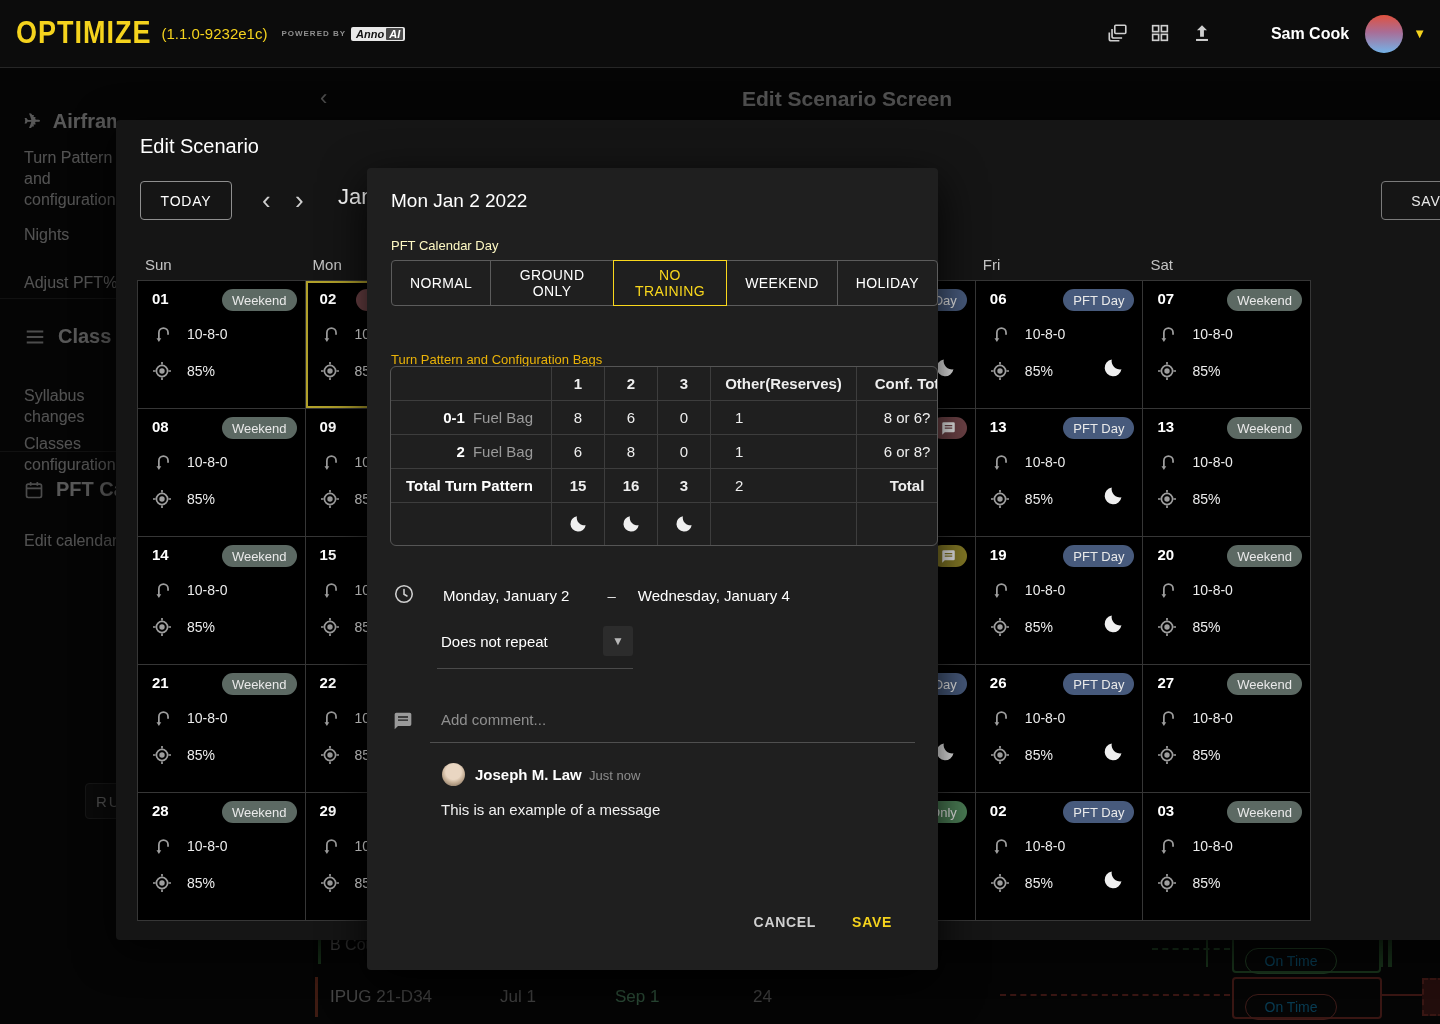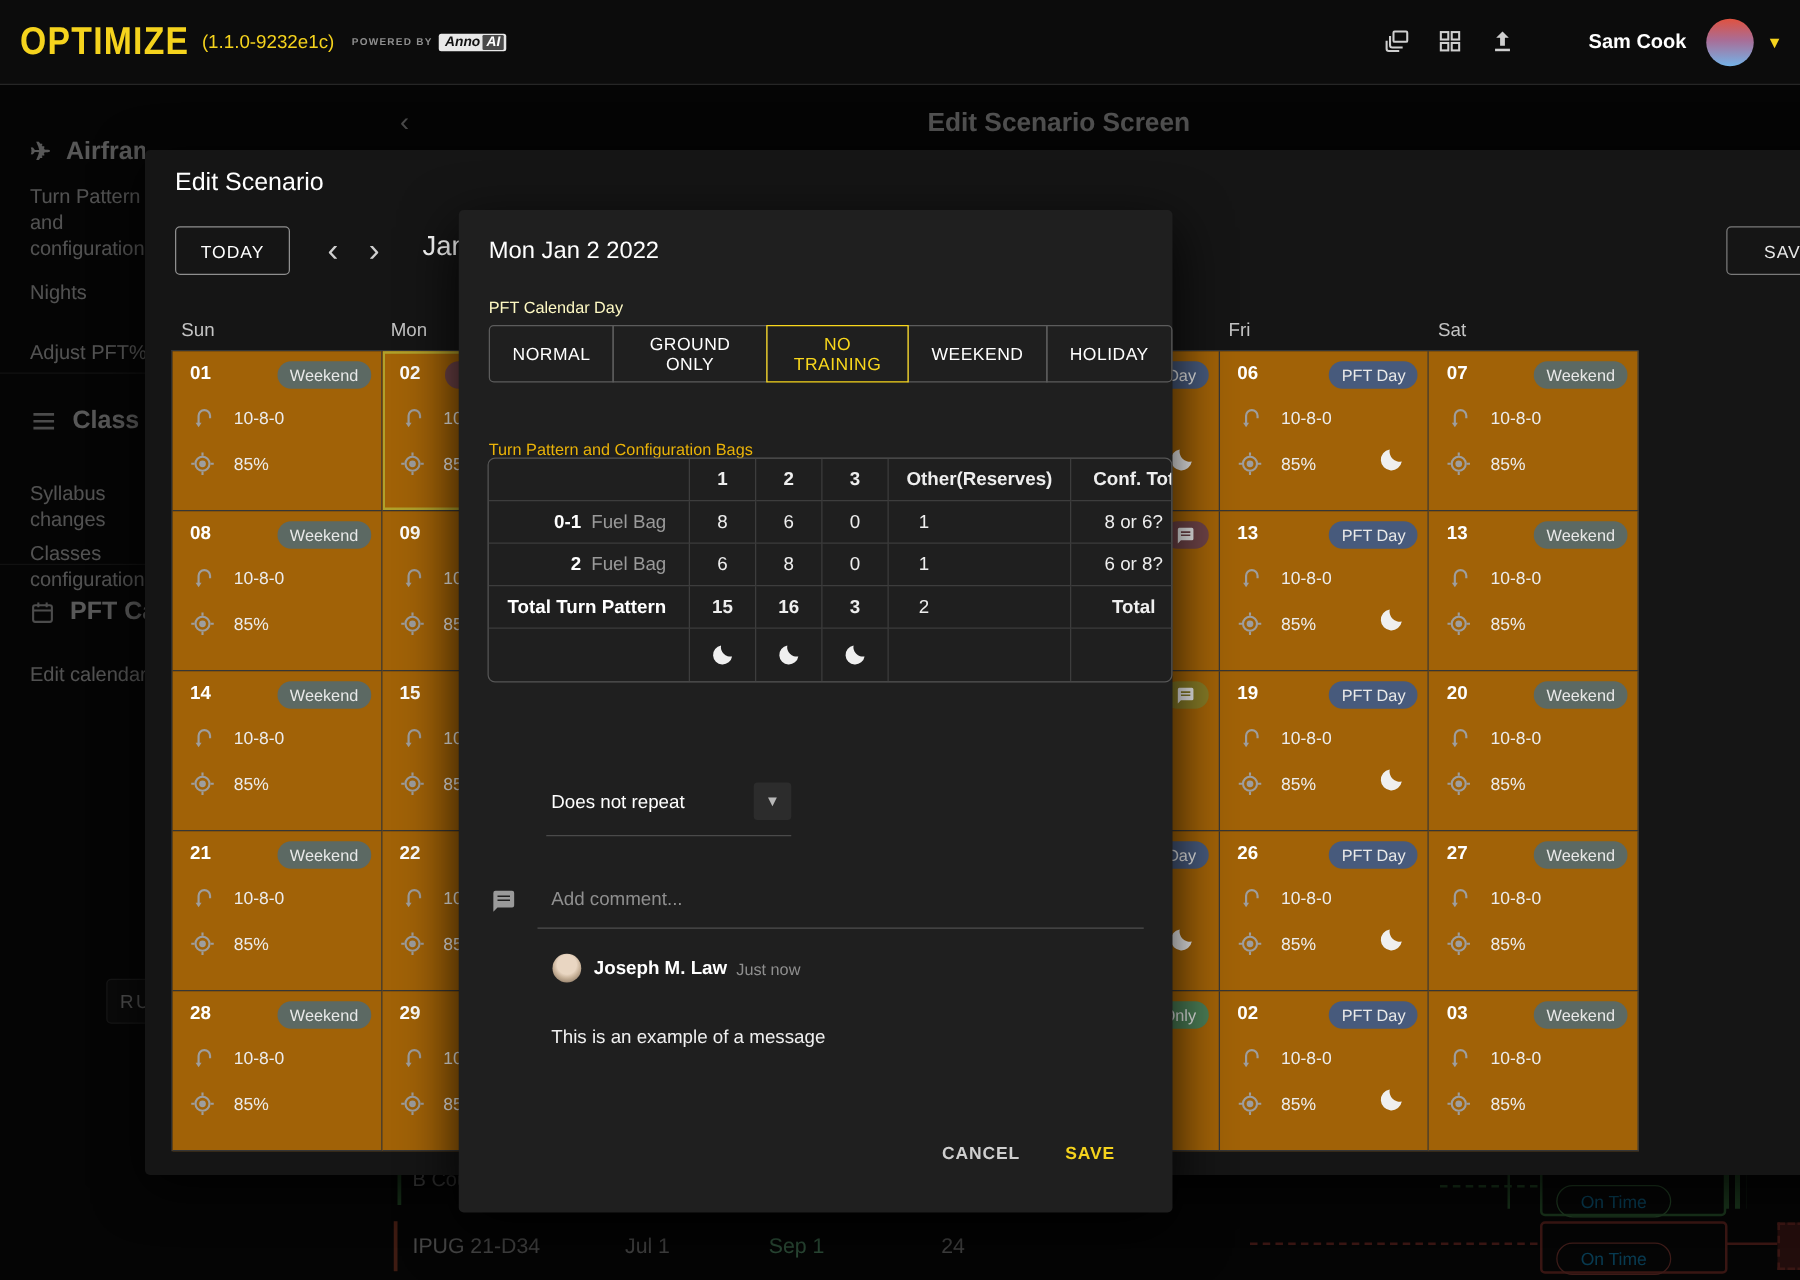--- a/index.html
+++ b/index.html
@@ -80,21 +80,21 @@
   .m-month{position:absolute;left:222px;top:64px;font-size:22px;font-weight:500;}
   .m-save{position:absolute;right:25px;top:61px;width:100px;height:39px;border:1px solid #7a7a7a;
           border-radius:4px;background:none;color:#e8e8e8;font-size:14px;letter-spacing:.8px;
           font-family:inherit;cursor:pointer;}
   .cal-heads{position:absolute;left:21px;top:136px;width:1173px;display:grid;
              grid-template-columns:repeat(7,1fr);}
   .cal-head{font-size:15px;color:#c4c4c4;padding-left:8px;height:24px;}
   .cal-grid{position:absolute;left:21px;top:160px;width:1173px;display:grid;
             grid-template-columns:repeat(7,1fr);border-top:1px solid #363636;border-left:1px solid #363636;}
   .cell{position:relative;height:128px;border-right:1px solid #363636;border-bottom:1px solid #363636;
-        background:#a16207;cursor:pointer;box-sizing:border-box;}
+        background:#000000;cursor:pointer;box-sizing:border-box;}
   .cell.selected{box-shadow:inset 0 0 0 2px #b1a12b;}
   .dnum{position:absolute;left:14px;top:9px;font-size:15px;font-weight:700;color:#fff;}
   .badges{position:absolute;right:8px;top:8px;display:flex;gap:4px;}
   .badge{height:22px;border-radius:11px;padding:0 10px;font-size:13px;color:#e9e9e9;
          display:inline-flex;align-items:center;white-space:nowrap;}
   .badge.weekend{background:#5c6963;}
   .badge.pft{background:#475a7c;}
   .badge.ground{background:#4b7d55;}
   .badge.comment-red{background:#6e4347;padding:0;width:36px;justify-content:center;}
   .badge.comment-yellow{background:#857a26;padding:0;width:36px;justify-content:center;}
@@ -142,21 +142,21 @@
   .repeat .rv{font-size:15px;margin-left:4px;}
   .repeat .rbtn{margin-left:auto;width:30px;height:30px;background:#2c2c2c;border-radius:3px;
                 display:flex;align-items:center;justify-content:center;color:#b8b8b8;font-size:12px;}
   .addc-icon{position:absolute;left:26px;top:543px;}
   .addc{position:absolute;left:74px;top:543px;font-size:15px;color:#8f8f8f;cursor:text;}
   .addc-line{position:absolute;left:63px;top:574px;width:485px;border-top:1px solid #4f4f4f;}
   .cmt-avatar{position:absolute;left:75px;top:595px;width:23px;height:23px;border-radius:50%;
               background:radial-gradient(circle at 50% 38%,#e9d6c2 0 42%,#c6b097 60%,#6d5b49 100%);}
   .cmt-name{position:absolute;left:108px;top:598px;font-size:15px;font-weight:700;}
   .cmt-time{position:absolute;left:222px;top:600px;font-size:13px;color:#8e8e8e;}
-  .cmt-text{position:absolute;left:74px;top:653px;font-size:15px;color:#f0f0f0;}
+  .cmt-text{position:absolute;left:74px;top:633px;font-size:15px;color:#f0f0f0;}
   .newc{position:absolute;left:63px;top:662px;width:485px;height:44px;background:#272727;
         border:none;border-bottom:2px solid #64a9dc;border-radius:4px 4px 0 0;color:#fff;
         font-size:15px;padding:0 0 0 13px;font-family:inherit;box-sizing:border-box;outline:none;}
   .d-actions{position:absolute;right:44px;top:740px;display:flex;gap:32px;align-items:center;}
   .d-actions .btn{background:none;border:none;font-family:inherit;font-size:14px;font-weight:700;
                   letter-spacing:.7px;cursor:pointer;padding:6px 2px;}
   .btn.cancel{color:#cfcfcf;}
   .btn.save{color:#f5d31d;}
 </style>
 </head>
@@ -1235,20 +1235,31 @@
                   <path fill="#efefef" d="M21.2 13.4A9.2 9.2 0 0 1 10.6 2.8 9.2 9.2 0 1 0 21.2 13.4z"></path>
                 </svg>
               </td>
               <td></td>
               <td></td>
             </tr>
           </tbody>
         </table>
       </div>
 
+    <div class="d-clockrow">
+      <span>
+        <svg width="22" height="22" viewBox="0 0 24 24">
+            <circle cx="12" cy="12" r="9" fill="none" stroke="#cfcfcf" stroke-width="1.7"></circle>
+            <path d="M12 7v5.3l3.2 1.9" stroke="#cfcfcf" stroke-width="1.7" fill="none" stroke-linecap="round"></path>
+          </svg>
+      </span>
+      <span class="t1">Monday, January 2</span>
+      <span class="dash">–</span>
+      <span class="t2">Wednesday, January 4</span>
+    </div>
 
     <div class="repeat">
       <span class="rv">Does not repeat</span>
       <span class="rbtn">▼</span>
     </div>
 
     <span class="addc-icon">
       <svg width="20" height="20" viewBox="0 0 24 24">
           <path fill="#9a9a9a" d="M20 2H4a2 2 0 0 0-2 2v18l4-4h14a2 2 0 0 0 2-2V4a2 2 0 0 0-2-2z"></path>
           <path d="M6 7.2h12M6 11h12" stroke="#1f1f1f" stroke-width="1.6"></path>

